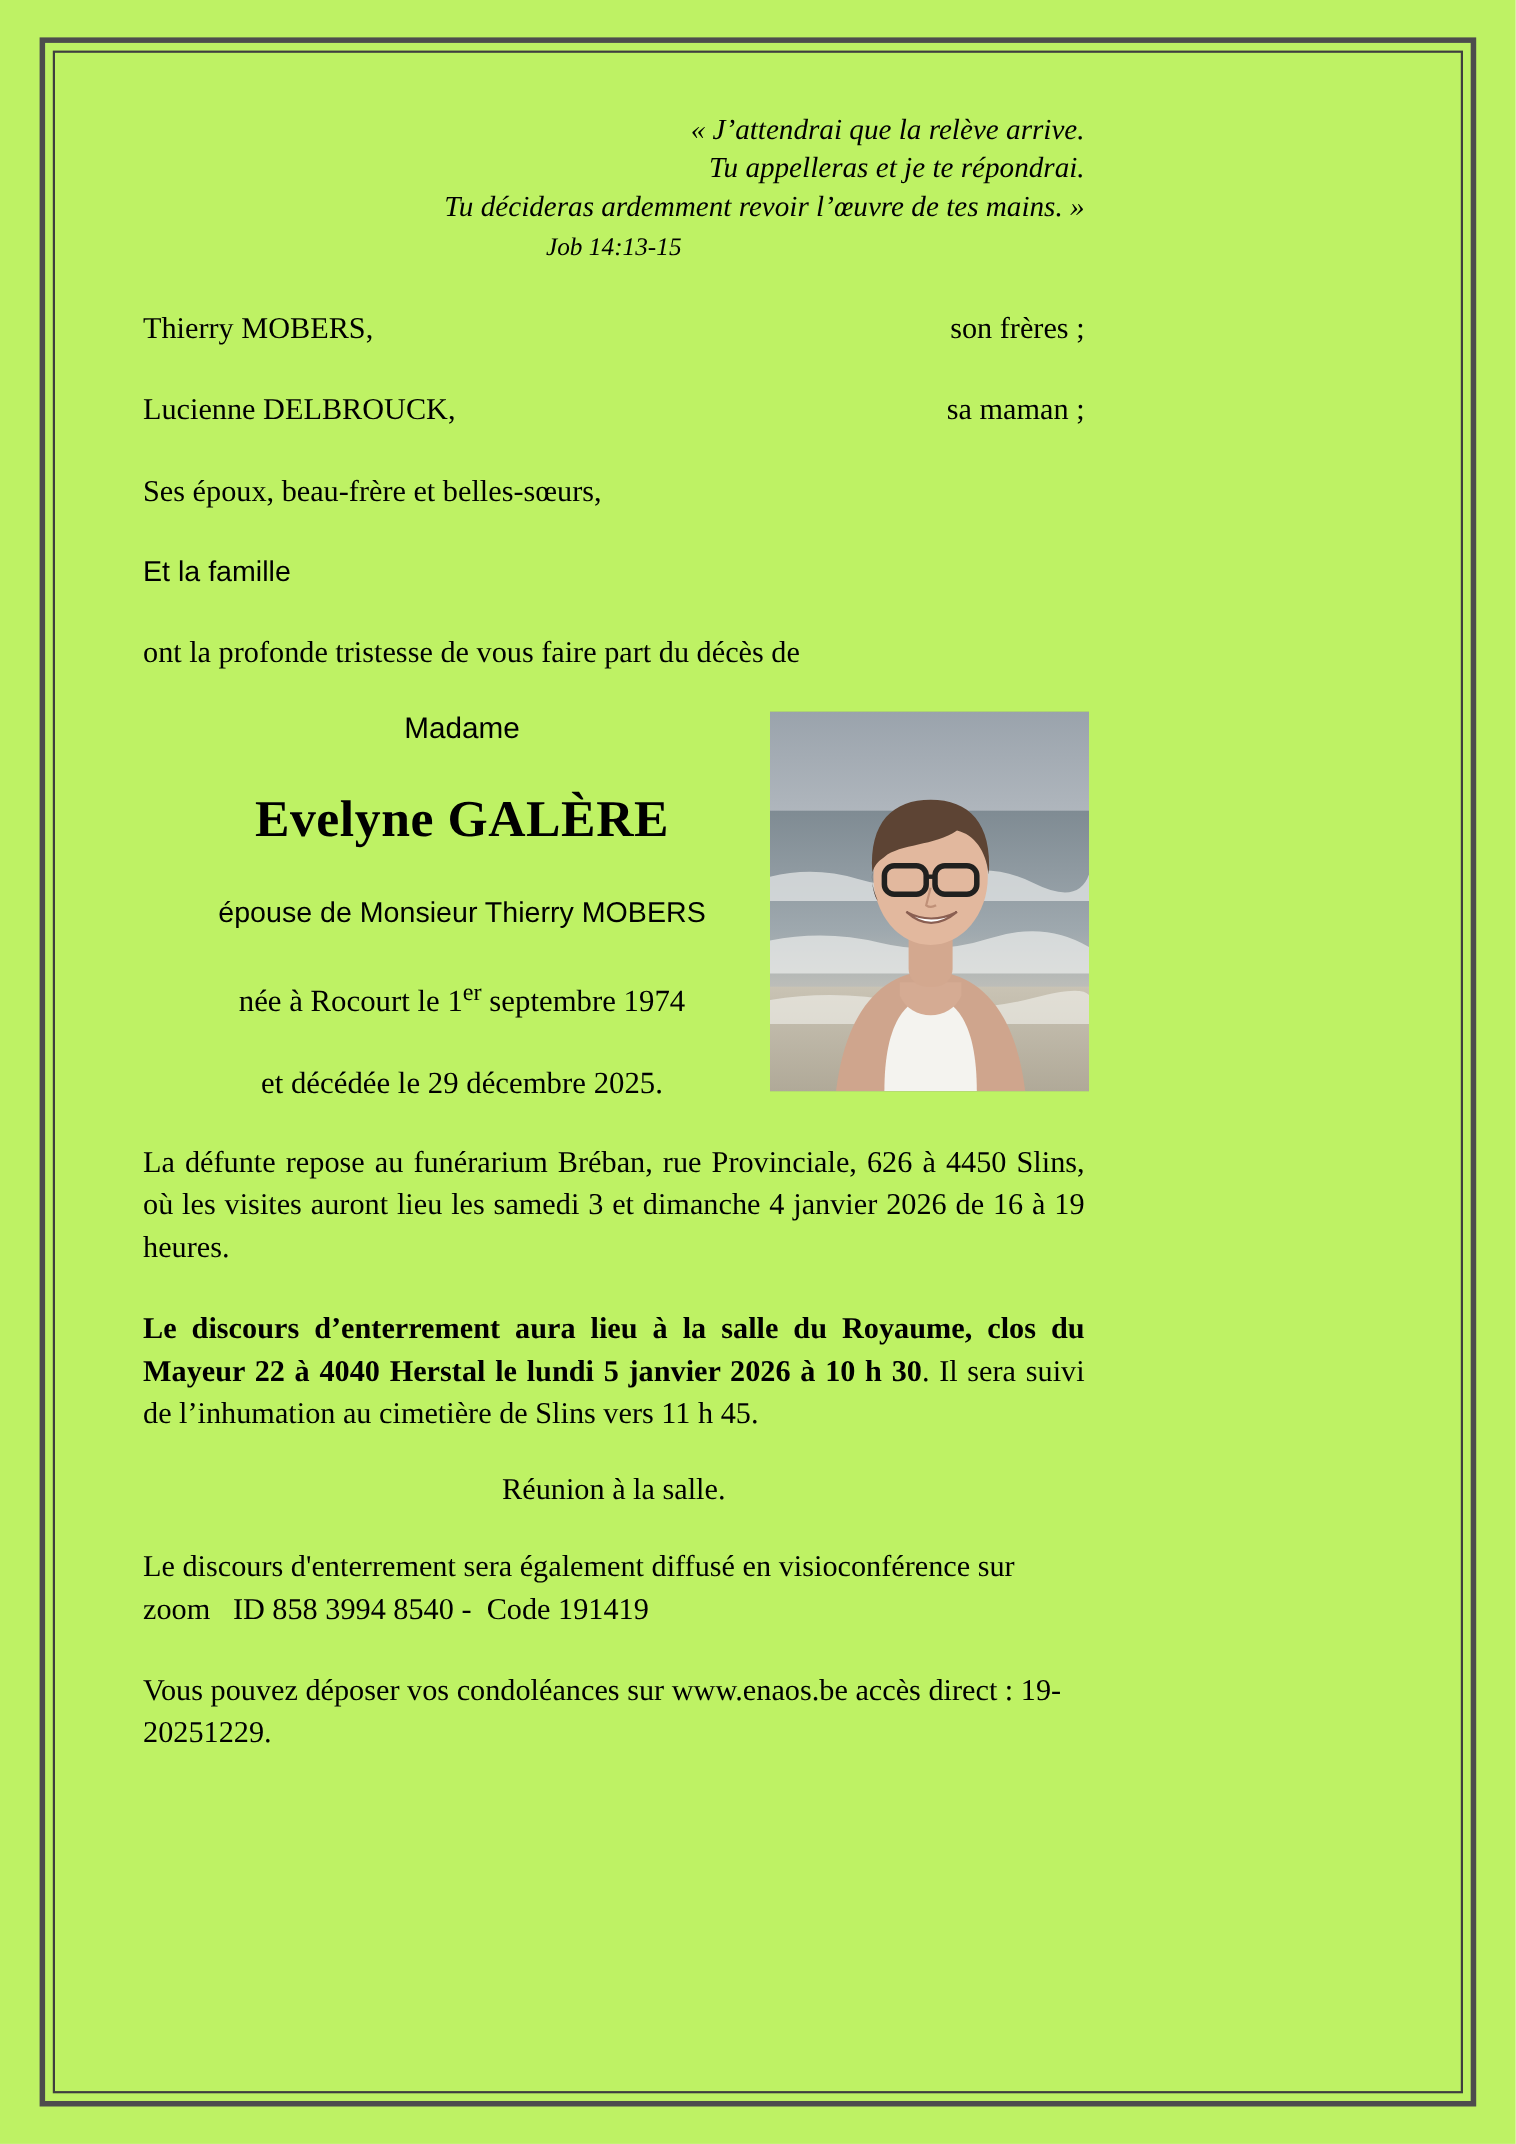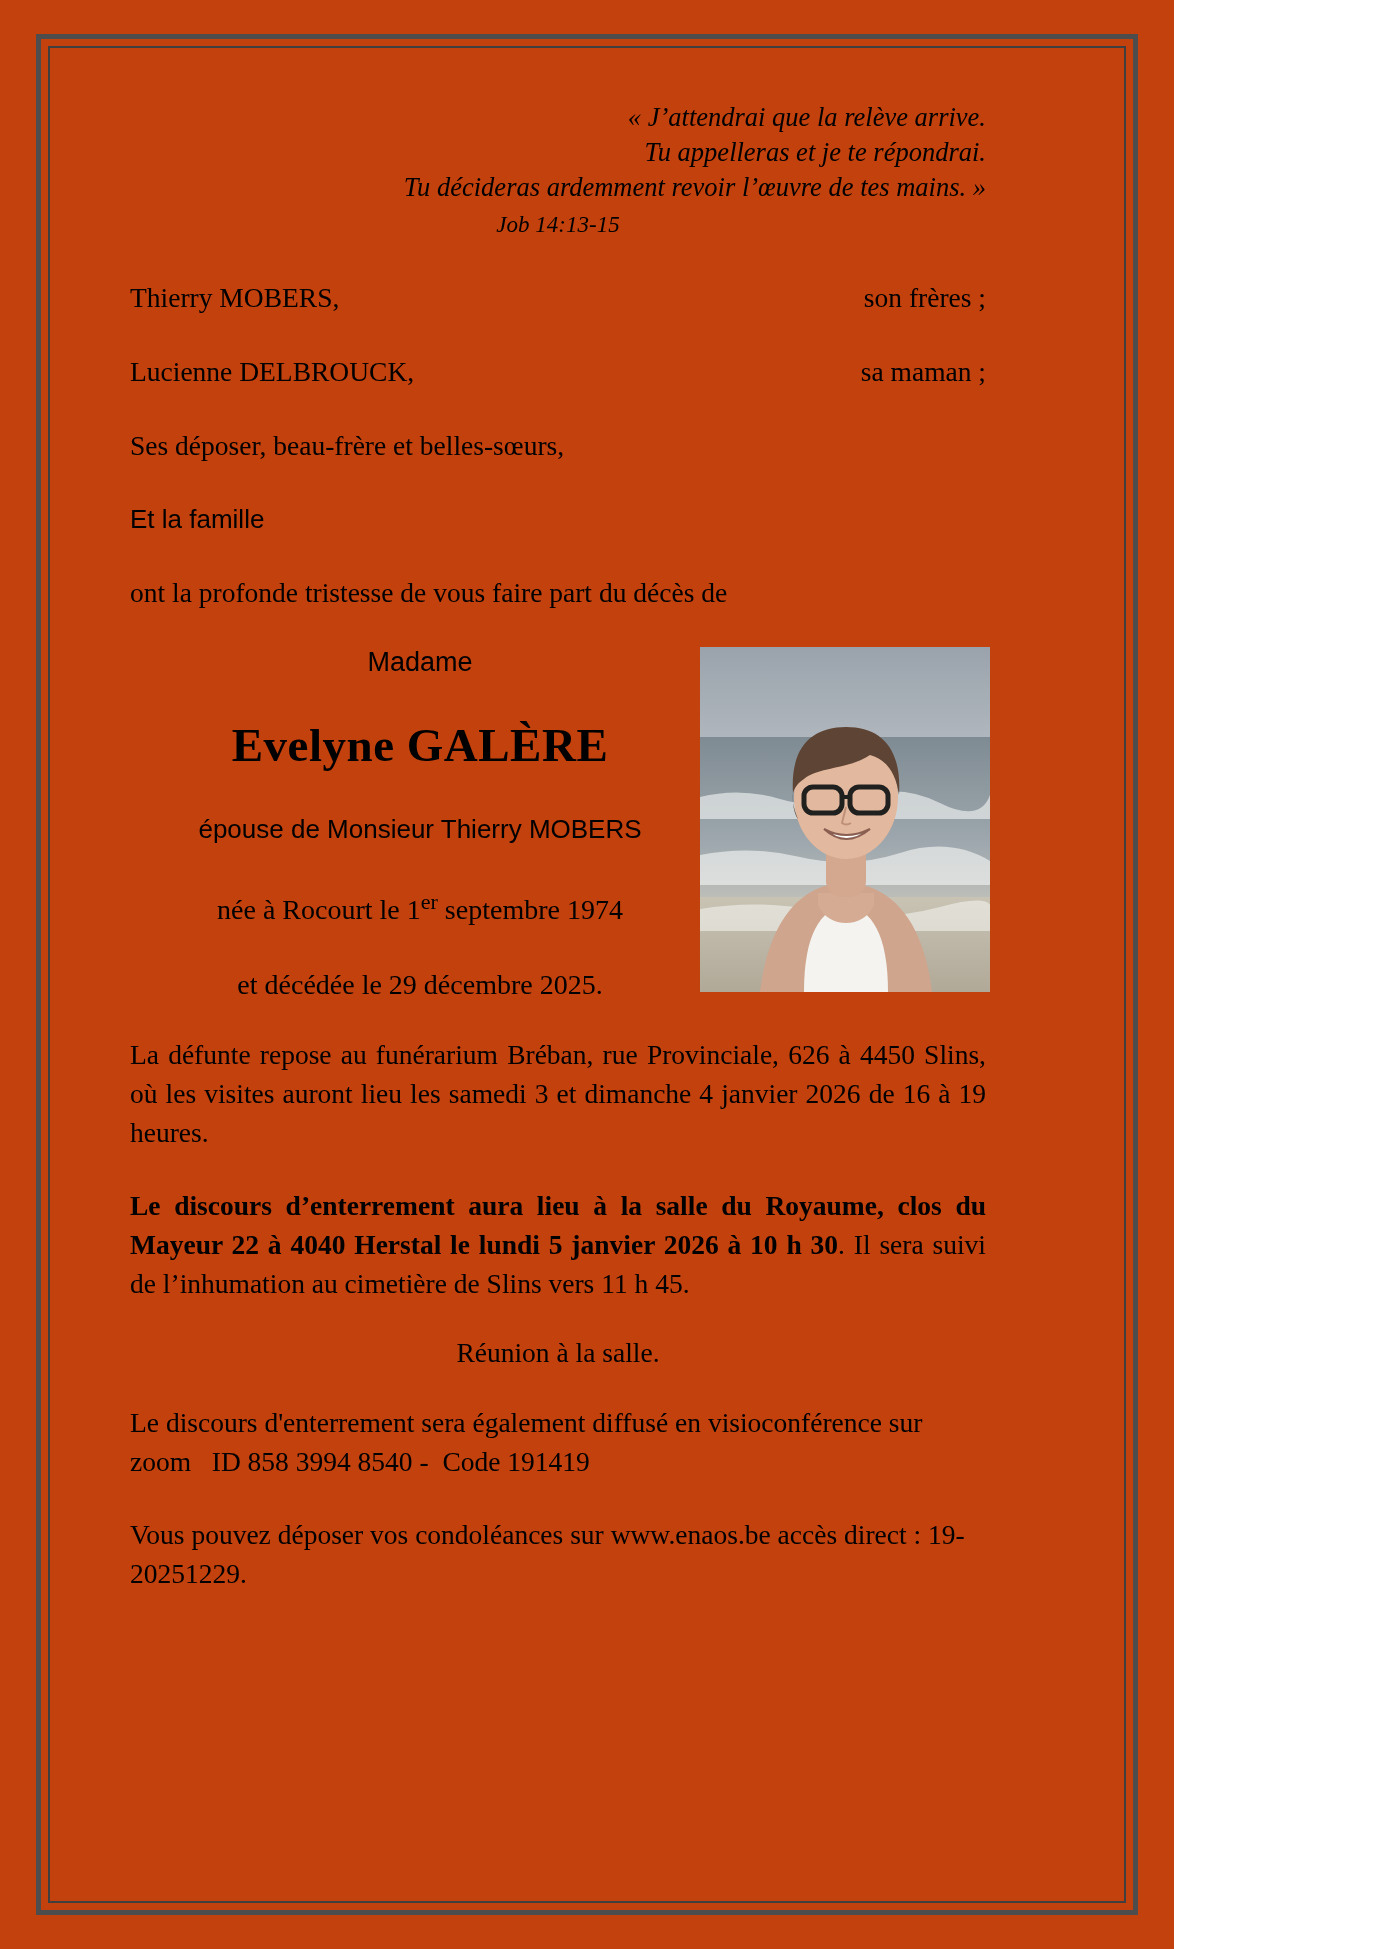--- a/index.html
+++ b/index.html
@@ -10,23 +10,23 @@
   body {
     width: 1378px;
     height: 1949px;
     font-family: "Liberation Serif", serif;
     color: #000000;
     overflow: hidden;
   }
 
   .page {
     position: relative;
-    width: 1174px;
+    width: 1378px;
     height: 1949px;
-    background: #c2410c;
+    background: #bef264;
     box-sizing: border-box;
   }
 
   
   .frame-outer {
     position: absolute;
     left: 36px;
     top: 34px;
     right: 36px;
     bottom: 34px;
@@ -169,21 +169,21 @@
     <div class="fam-row">
       <span class="left">Thierry MOBERS,</span>
       <span class="right">son frères ;</span>
     </div>
 
     <div class="fam-row">
       <span class="left">Lucienne DELBROUCK,</span>
       <span class="right">sa maman ;</span>
     </div>
 
-    <div class="plain-line">Ses déposer, beau-frère et belles-sœurs,</div>
+    <div class="plain-line">Ses époux, beau-frère et belles-sœurs,</div>
     <div class="plain-line sans">Et la famille</div>
     <div class="plain-line">ont la profonde tristesse de vous faire part du décès de</div>
 
     <div class="deceased-wrap">
 
       <div class="photo">
         <svg width="290" height="345" viewBox="0 0 290 345" xmlns="http://www.w3.org/2000/svg">
           <defs>
             <linearGradient id="sky" x1="0" y1="0" x2="0" y2="1">
               <stop offset="0%" stop-color="#9aa3ac"></stop>

